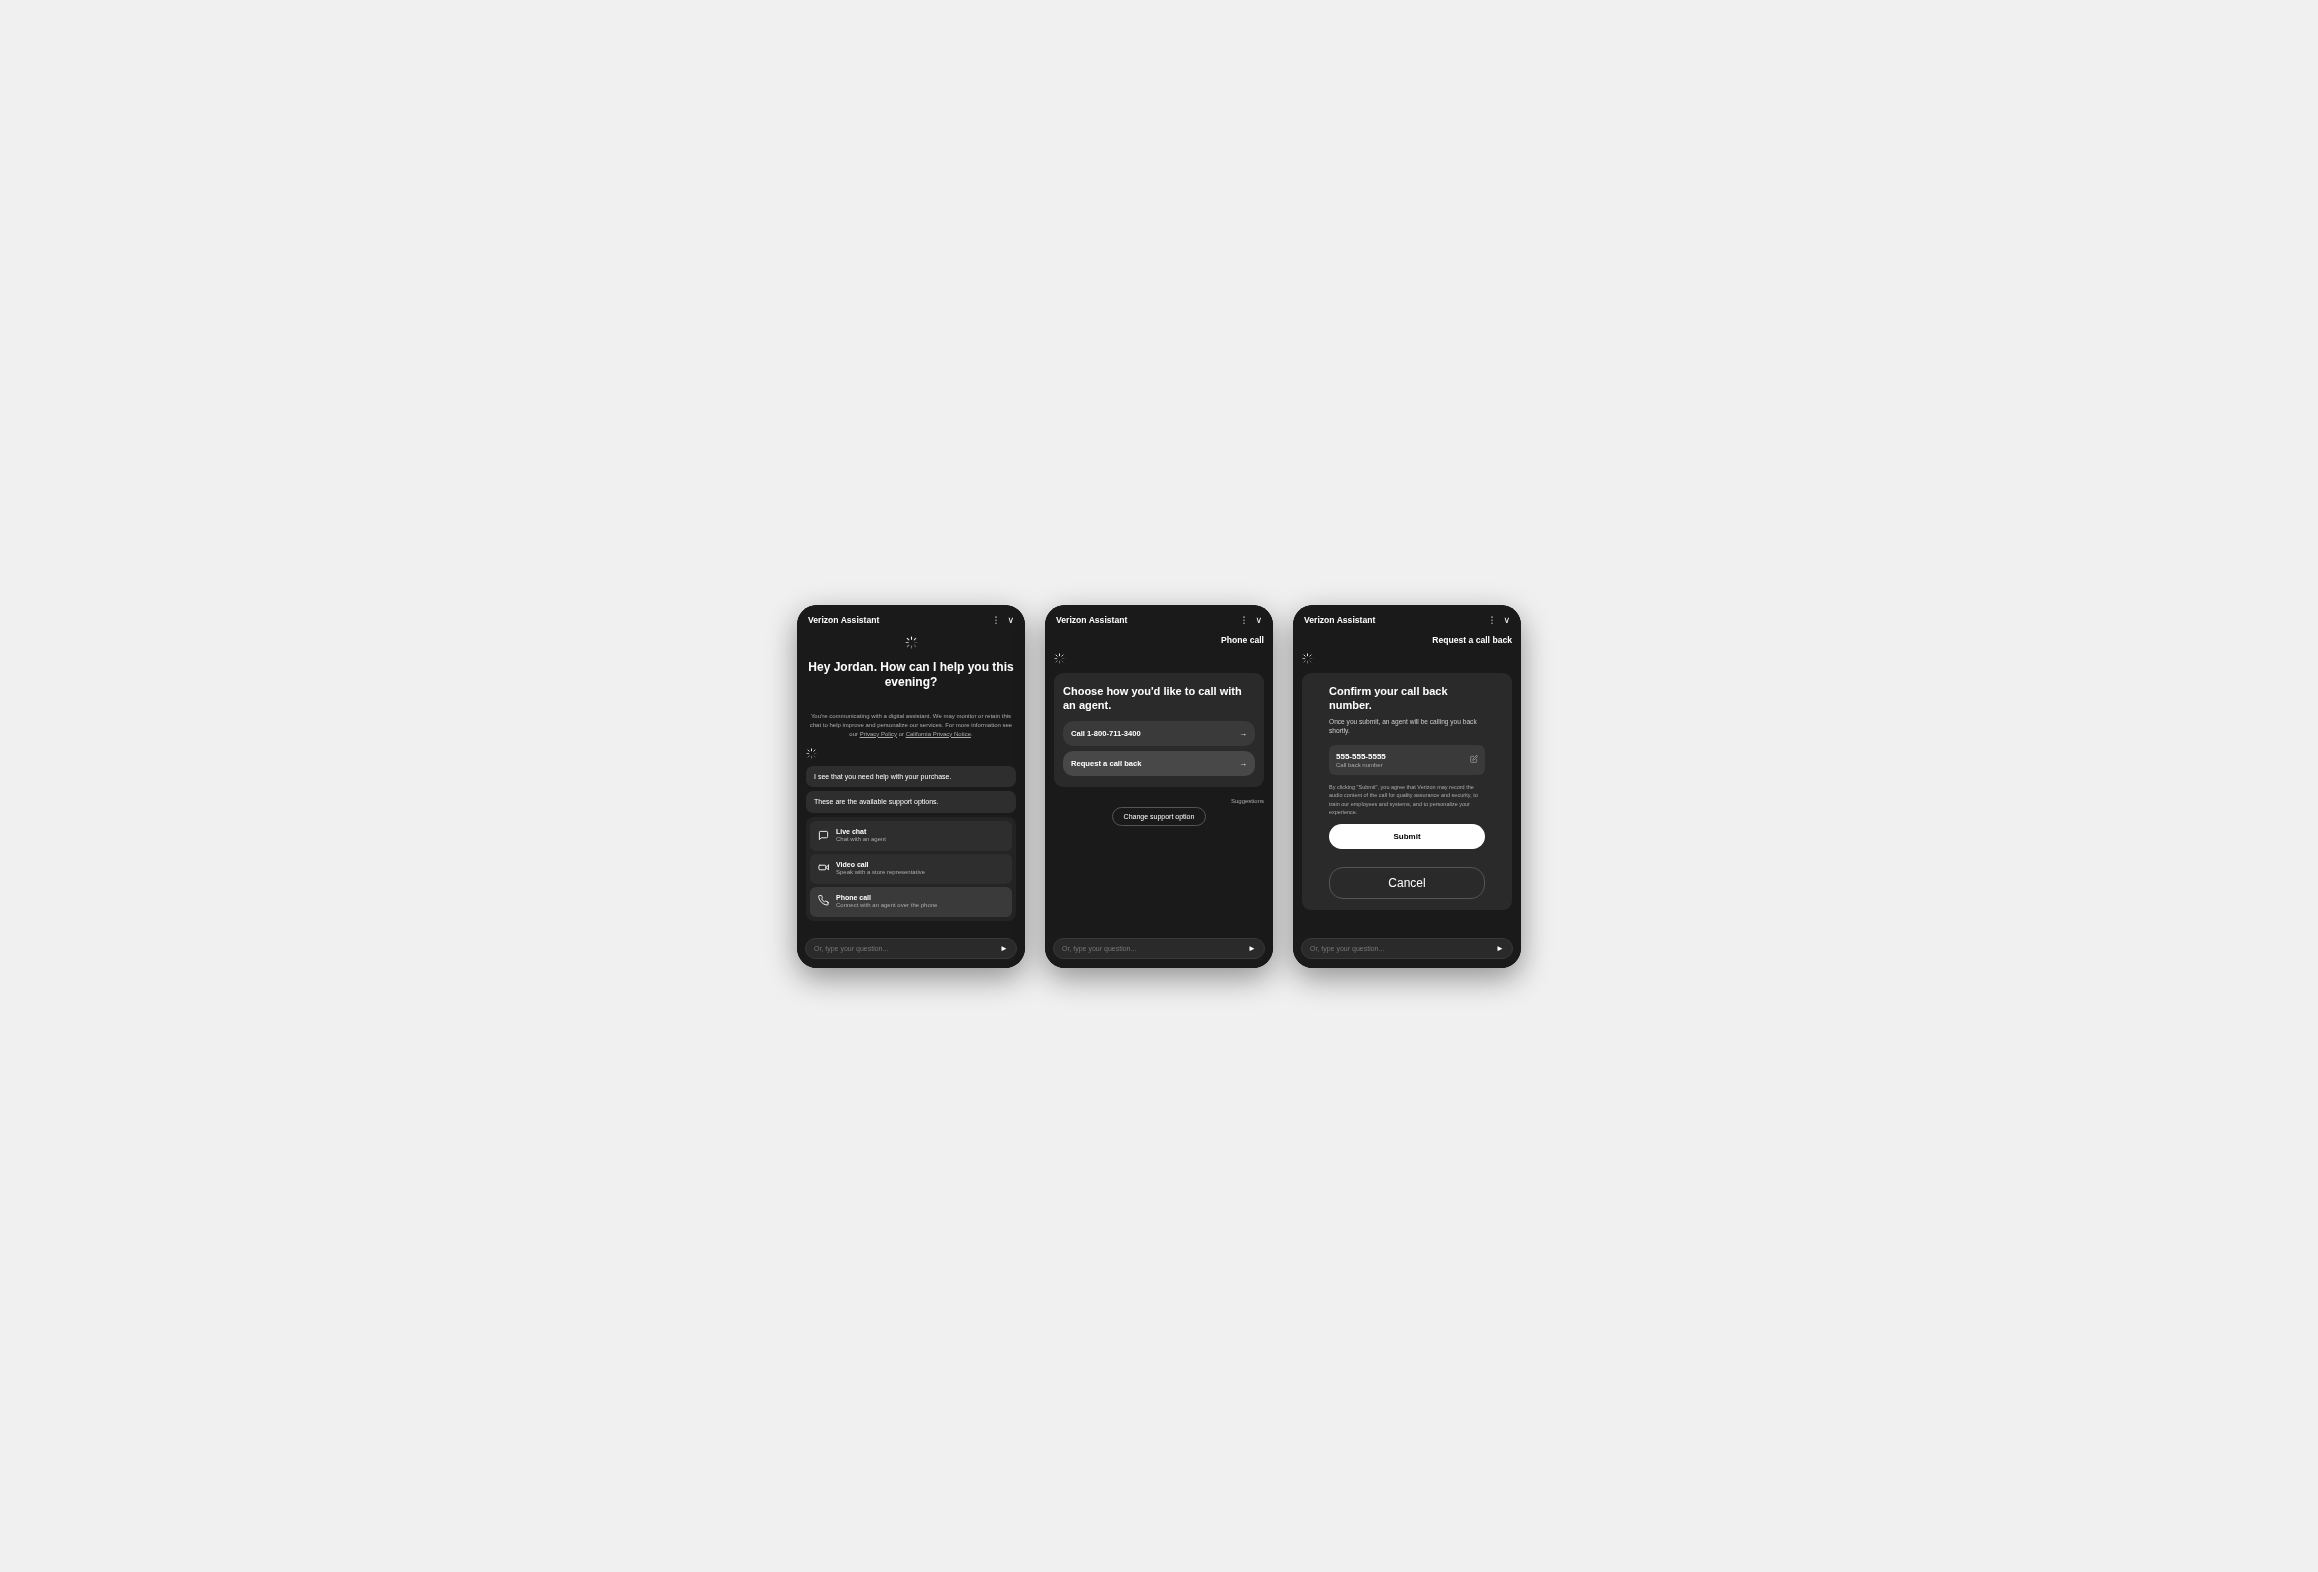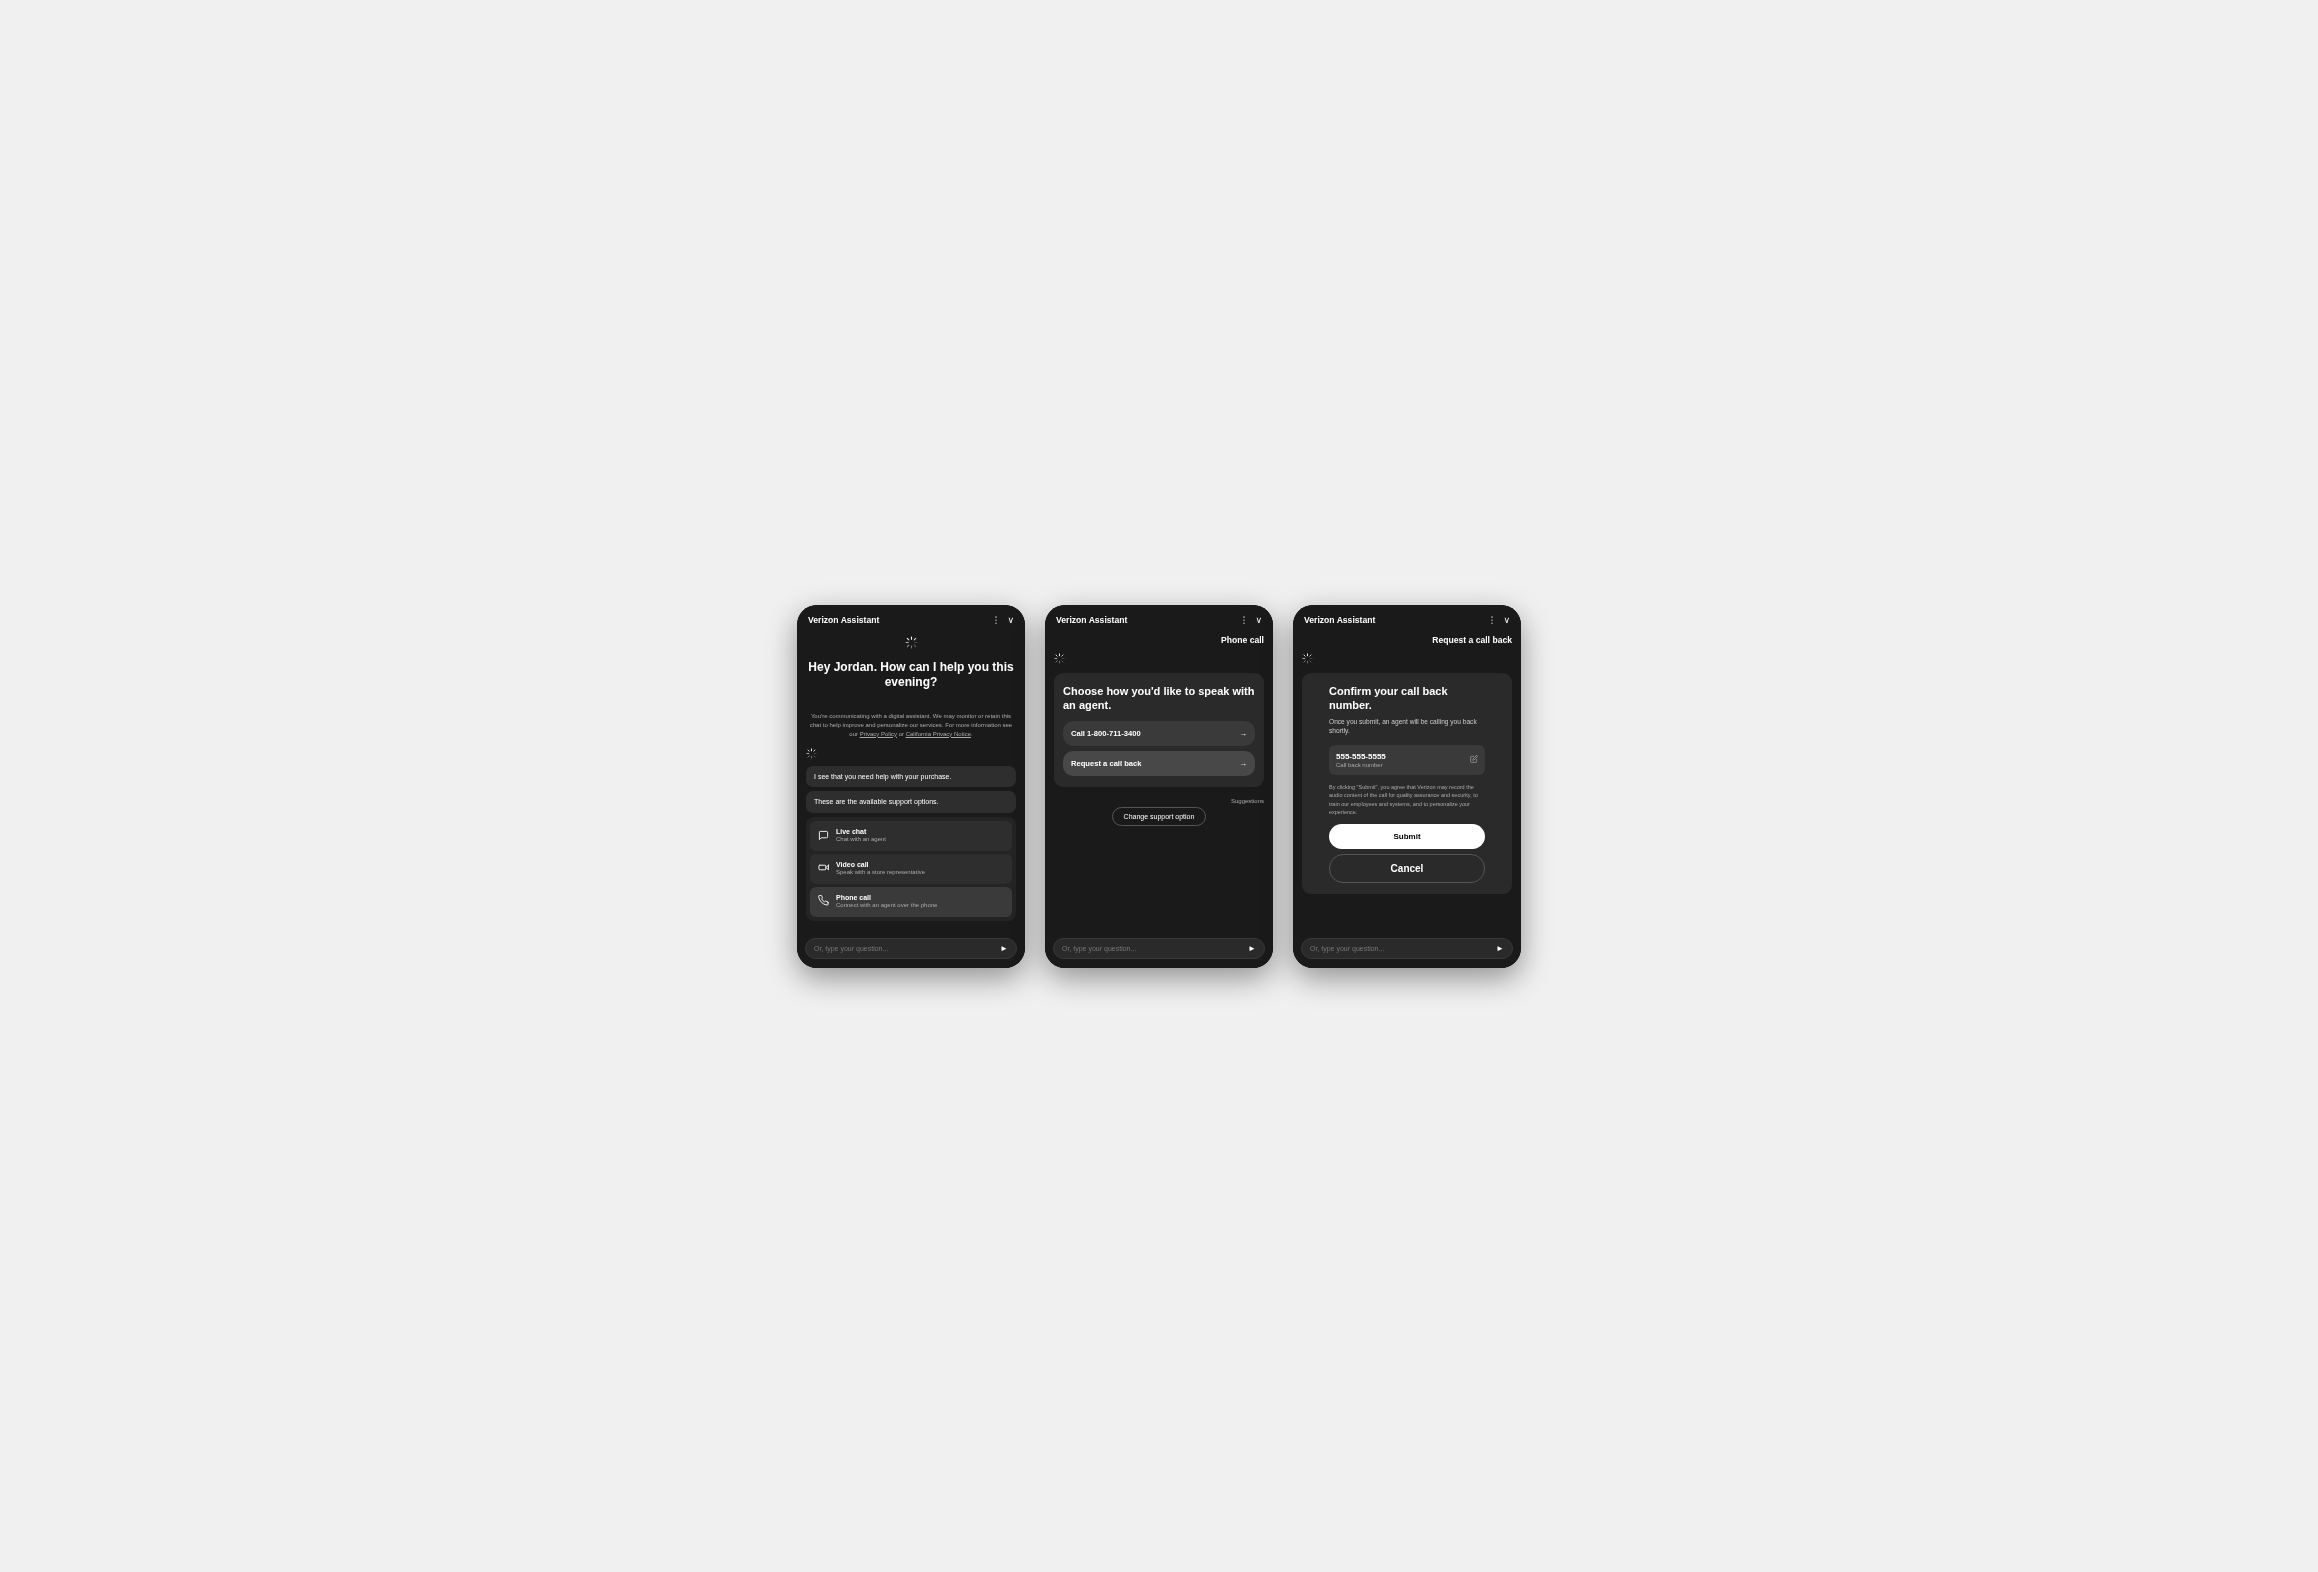--- a/index.html
+++ b/index.html
@@ -307,23 +307,24 @@
       cursor: pointer;
       margin-bottom: 5px;
     }
     .cancel-btn {
       width: 100%;
       background: transparent;
       color: #ffffff;
       border: 0.8px solid #555555;
       border-radius: 14px;
       padding: 8px;
-      font-size: 10px;
-      font-weight: 700;
-      cursor: pointer;
+      font-size: 12px;
+      font-weight: 400;
+      cursor: pointer;
+      margin-top: 13px;
     }
 
     
     .spinner-icon svg {
       width: 13px;
       height: 13px;
       fill: none;
       stroke: #ffffff;
       stroke-width: 2;
     }
@@ -465,21 +466,21 @@
               <line x1="16.95" y1="16.95" x2="19.78" y2="19.78" stroke-linecap="round" stroke="white" stroke-width="2" stroke-opacity="0.3"></line>
               <line x1="2" y1="12" x2="6" y2="12" stroke-linecap="round" stroke="white" stroke-width="2" stroke-opacity="0.7"></line>
               <line x1="18" y1="12" x2="22" y2="12" stroke-linecap="round" stroke="white" stroke-width="2" stroke-opacity="0.2"></line>
               <line x1="4.22" y1="19.78" x2="7.05" y2="16.95" stroke-linecap="round" stroke="white" stroke-width="2" stroke-opacity="0.5"></line>
               <line x1="16.95" y1="7.05" x2="19.78" y2="4.22" stroke-linecap="round" stroke="white" stroke-width="2" stroke-opacity="0.8"></line>
             </svg>
           </span>
         </div>
 
         <div class="agent-card">
-          <div class="agent-card-title">Choose how you'd like to speak with an agent.</div>
+          <div class="agent-card-title">Choose how you'd like to call with an agent.</div>
 
           <div class="call-option-btn">
             <span class="call-option-label">Call 1-800-711-3400</span>
             <span class="call-option-arrow">→</span>
           </div>
 
           <div class="call-option-btn selected">
             <span class="call-option-label">Request a call back</span>
             <span class="call-option-arrow">→</span>
           </div>

